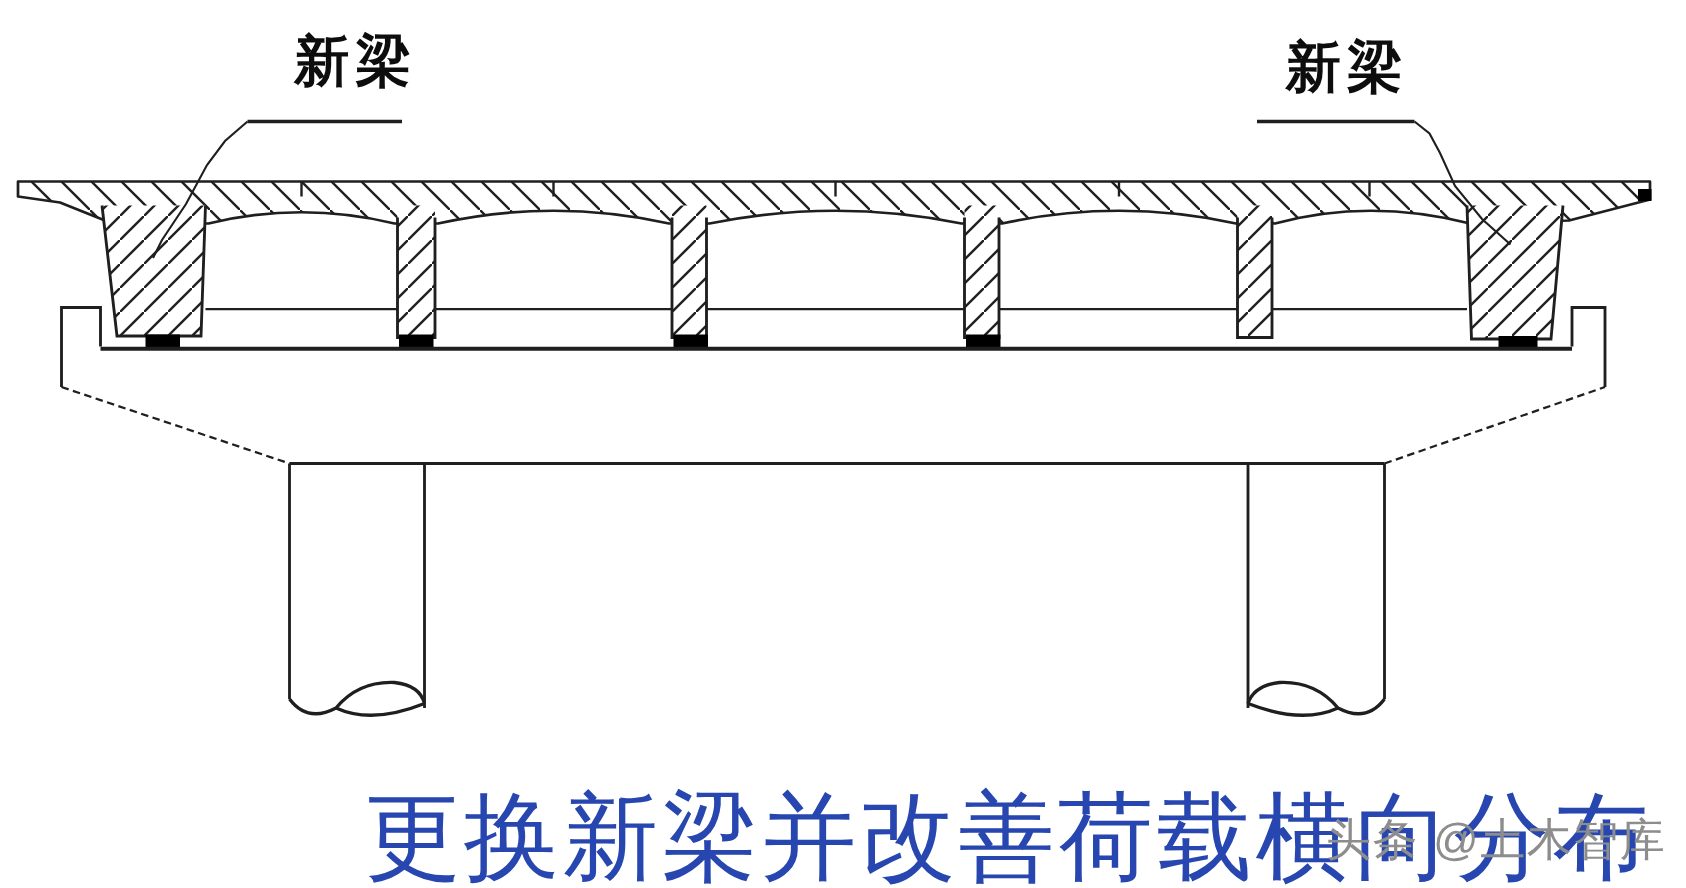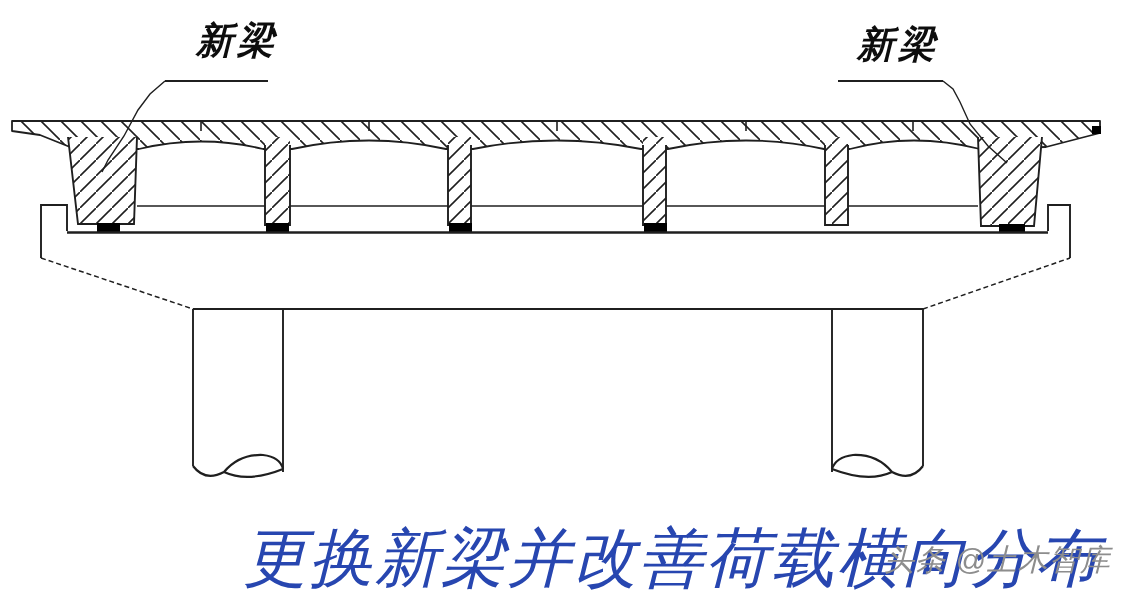--- a/index.html
+++ b/index.html
@@ -1,18 +1,18 @@
 <!DOCTYPE html>
 <html><head>
 <meta charset="utf-8">
 <style>
   html,body{margin:0;padding:0;background:#ffffff;}
   #stage{
     position:relative;width:1124px;height:592px;background:#ffffff;
-    overflow:hidden;font-family:"Liberation Sans",sans-serif;font-style:italic;
+    overflow:hidden;font-family:"Liberation Sans",sans-serif;
   }
   #drawing{position:absolute;left:0;top:0;}
   .beam-label{
     position:absolute;font-family:"Liberation Sans","DejaVu Sans",sans-serif;
     font-weight:bold;font-size:37px;color:#0d0d0d;letter-spacing:4px;
     white-space:nowrap;line-height:1;
   }
   #label-left{left:196px;top:22px;}
   #label-right{left:857px;top:26px;}
   #caption{

